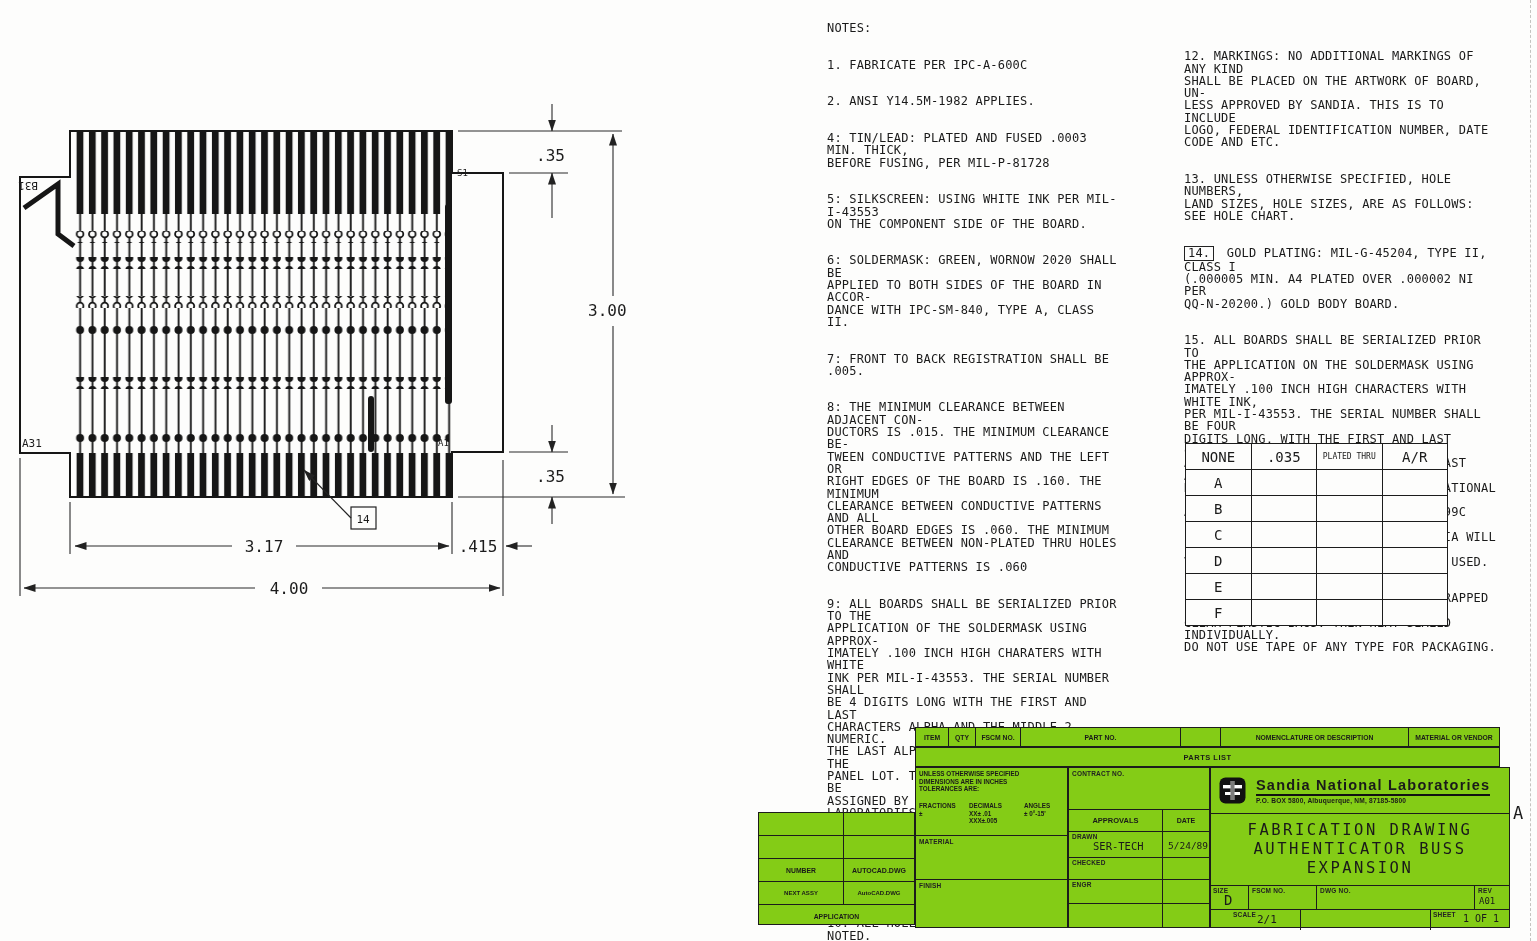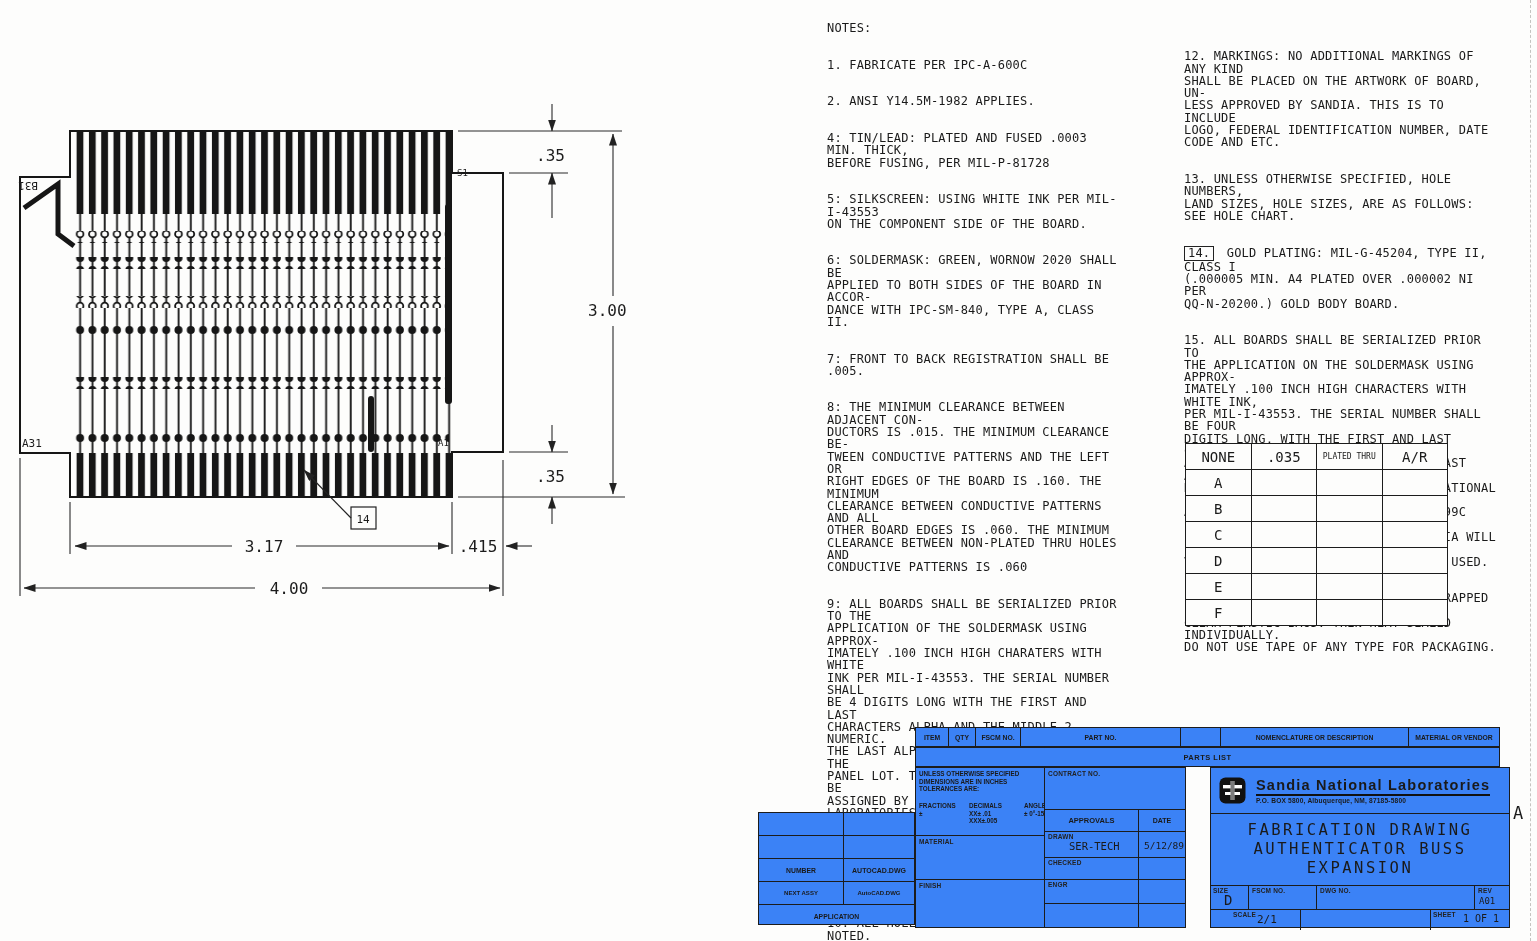--- a/index.html
+++ b/index.html
@@ -14,21 +14,21 @@
   
   table.drill{border-collapse:collapse;table-layout:fixed;background:#fdfdfc;}
   table.drill td,table.drill th{border:1.4px solid #1c1c1c;padding:0;text-align:center;vertical-align:middle;
         font-family:"DejaVu Sans Mono",monospace;font-weight:normal;color:#1a1a1a;}
   .drill-title{font-size:16px;letter-spacing:9px;height:25px;}
   .drill-hdr-small{font-size:7.5px;line-height:9px;white-space:pre-line;}
   .drill-hdr-big{font-size:15px;letter-spacing:1px;}
   .drill-cell-lg{font-size:14px;height:26px;}
   .drill-cell-sm{font-size:8px;}
   
-  .tb{box-sizing:border-box;border:1.6px solid #1c1c1c;background:#3b82f6;}
+  .tb{box-sizing:border-box;border:1.6px solid #1c1c1c;background:#84cc16;}
   .tb-label{font-family:"Liberation Sans",sans-serif;font-size:6.5px;font-weight:bold;letter-spacing:.2px;color:#222;}
   .cell{box-sizing:border-box;position:relative;}
   .flexrow{display:flex;}
   .brd-r{border-right:1.2px solid #1c1c1c;}
   .brd-t{border-top:1.2px solid #1c1c1c;}
   .hdr-cell{font-family:"Liberation Sans",sans-serif;font-size:6.8px;font-weight:bold;
         display:flex;align-items:center;justify-content:center;}
   .tol-text{font-family:"Liberation Sans",sans-serif;font-size:6.3px;font-weight:bold;line-height:7.6px;white-space:pre-line;}
   .big-title{font-size:15.5px;letter-spacing:2.5px;line-height:19px;text-align:center;white-space:pre-line;}
   .company-name{font-family:"Liberation Sans",sans-serif;font-weight:bold;font-size:14.5px;letter-spacing:1.2px;
@@ -286,35 +286,35 @@
 ± 0°-15'</div>
     </div>
     <div class="brd-t cell" style="height:44px;">
       <span class="tb-label" style="position:absolute;top:2px;left:3px;">MATERIAL</span>
     </div>
     <div class="brd-t cell" style="height:46px;">
       <span class="tb-label" style="position:absolute;top:2px;left:3px;">FINISH</span>
     </div>
   </div>
 
-  <div class="abs tb" style="left:1044px;top:767px;width:142px;height:161px;">
+  <div class="abs tb" style="left:1068px;top:767px;width:142px;height:161px;">
     <div class="cell" style="height:41px;">
       <span class="tb-label" style="position:absolute;top:2px;left:3px;">CONTRACT NO.</span>
     </div>
     <div class="flexrow brd-t" style="height:21px;">
       <div class="cell brd-r hdr-cell" style="width:94px;font-size:7.5px;">APPROVALS</div>
       <div class="cell hdr-cell" style="flex:1;font-size:7px;">DATE</div>
     </div>
     <div class="flexrow brd-t" style="height:25px;">
       <div class="cell brd-r" style="width:94px;">
         <span class="tb-label" style="position:absolute;top:1px;left:3px;">DRAWN</span>
         <span style="position:absolute;top:8px;left:24px;font-size:10.5px;">SER-TECH</span>
       </div>
       <div class="cell" style="flex:1;">
-        <span style="position:absolute;top:8px;left:5px;font-size:9.5px;">5/12/89</span>
+        <span style="position:absolute;top:8px;left:5px;font-size:9.5px;">5/24/89</span>
       </div>
     </div>
     <div class="flexrow brd-t" style="height:21px;">
       <div class="cell brd-r" style="width:94px;">
           <span class="tb-label" style="position:absolute;top:1px;left:3px;">CHECKED</span>
         </div>
       <div class="cell" style="flex:1;"></div>
     </div>
     <div class="flexrow brd-t" style="height:23px;">
       <div class="cell brd-r" style="width:94px;">

